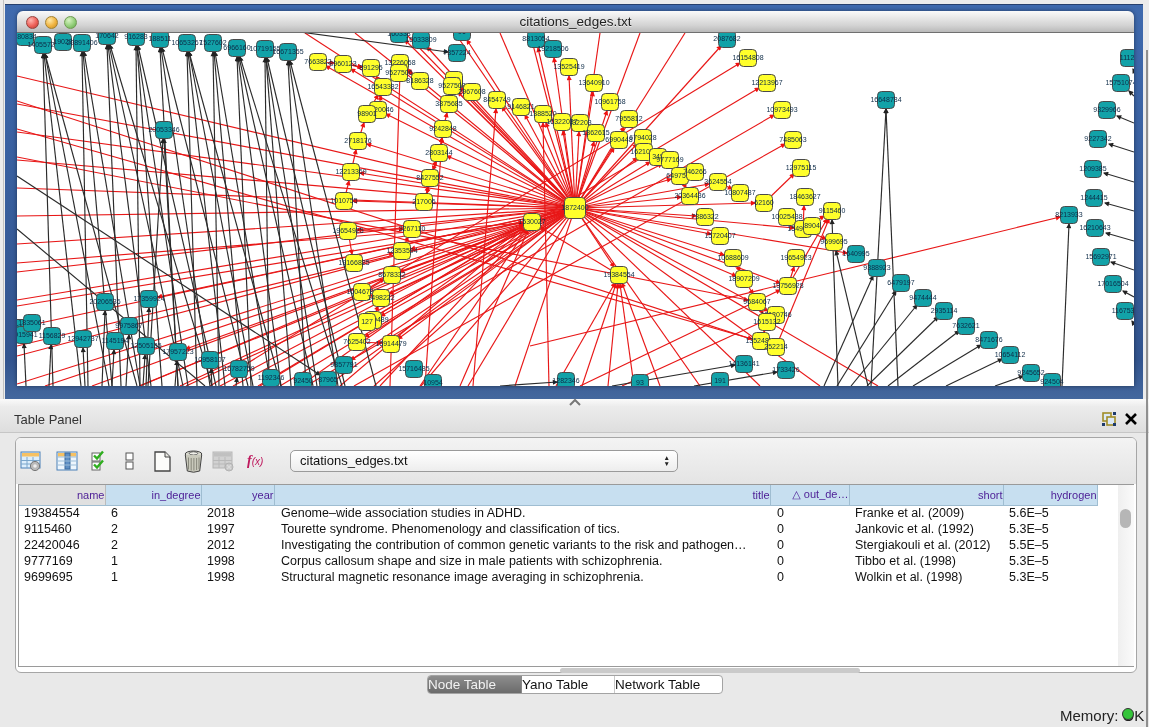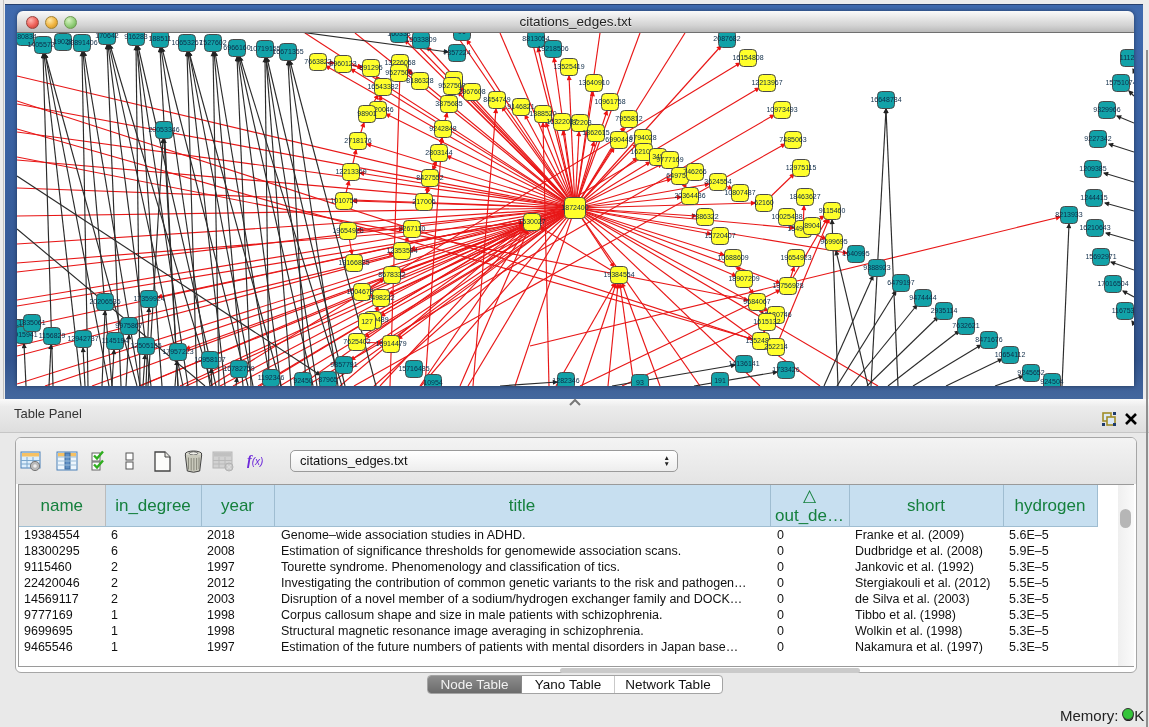--- a/index.html
+++ b/index.html
@@ -8,46 +8,46 @@
 #frame{left:5px;top:4px;width:1138px;height:395px;background:linear-gradient(#3f6aae,#32548e 90%,#44689e);border-top:1px solid #27406d}
 #win{left:12px;top:6px;width:1117px;height:375px;border-radius:6px 6px 0 0;overflow:hidden;box-shadow:0 0 4px rgba(0,0,0,.45)}
 #tbar{left:0;top:0;width:100%;height:22px;background:linear-gradient(#fafafa,#d2d2d2 70%,#b9b9b9);border-bottom:1px solid #6f6f6f}
 #tbar .tl{position:absolute;top:5px;width:13px;height:13px;border-radius:50%}
 #ttl{width:100%;text-align:center;font-size:13.5px;color:#222;line-height:21px;text-shadow:0 1px 0 rgba(255,255,255,.6)}
 #canvas{left:0;top:22px;width:1117px;height:353px;background:#fff}
 
 #strip{left:0;top:399px;width:1149px;height:7px;background:linear-gradient(#fafafa,#ededed)}
 
 #tphead{left:0;top:406px;width:1149px;height:27px;background:linear-gradient(#ececec,#dedede);border-bottom:1px solid #c6c6c6;font-size:13px;color:#333}
-#tphead span{position:absolute;left:14px;top:0}
+#tphead span{position:absolute;left:14px;top:6px}
 #panelbg{left:0;top:433px;width:1149px;height:294px;background:#e9e9e9}
 #toolc{left:15px;top:437px;width:1122px;height:236px;background:#fff;border:1px solid #a6a6a6;border-radius:6px}
 #toolbar{left:16px;top:438px;width:1120px;height:46px;background:linear-gradient(#f3f3f3,#e4e4e4);border-radius:5px 5px 0 0}
 .tbi{position:absolute;top:450px}
 #combo{left:290px;top:450px;width:388px;height:22px;background:linear-gradient(#fff,#ededed);border:1px solid #9a9a9a;border-radius:5px;font-size:13px;color:#111;line-height:20px;padding-left:9px}
 #combo .ud{position:absolute;right:7px;top:4px;font-size:6.5px;color:#222;line-height:6px}
 
 #tbl{left:18px;top:484px;width:1116px;height:183px;border:1px solid #9a9a9a;background:#fff;overflow:hidden}
 table{border-collapse:collapse;table-layout:fixed;width:1078px;font-size:12.5px}
 col.g0{width:86px}col.g1{width:96px}col.g2{width:73px}col.g3{width:496px}col.g4{width:79px}col.g5{width:154px}col.g6{width:94px}
-thead td{background:#c7dff0;border-right:1px solid #9fbdd1;border-bottom:1px solid #9fbdd1;text-align:center;height:20px;color:#15803d;font-size:17px}
+thead td{background:#c7dff0;border-right:1px solid #9fbdd1;border-bottom:1px solid #9fbdd1;text-align:right;height:20px;color:#4c1d95;font-size:11px}
 thead td.c0{background:#e0e0e0;border-right:1px solid #bbb}
 tbody td{height:16px;padding:0 4px;color:#111;white-space:nowrap;overflow:hidden}
 tbody td.c0{padding-left:5px}
 tbody td.c1{padding-left:6px}
 tbody td.c2{padding-left:6px}
 tbody td.c3{padding-left:7px}
 tbody td.c4{padding-left:7px}
 tbody td.c5{padding-left:6px}
 tbody td.c6{padding-left:6px}
 #vsb{left:1118px;top:485px;width:16px;height:181px;background:linear-gradient(90deg,#efefef,#fafafa)}
 #vsb .th{position:absolute;left:2px;top:24px;width:11px;height:19px;background:#b6b6b6;border-radius:6px}
 
 #tabs{left:427px;top:675px;width:296px;height:19px;border:1px solid #a3a3a3;border-radius:4px;background:#fff;font-size:13.5px;display:flex;overflow:hidden}
-#tabs div{line-height:17px;text-align:center;color:#111}
+#tabs div{line-height:17px;color:#111}
 #tabs .sel{background:linear-gradient(#8d8d8d,#6b6b6b);color:#f2f2f2;width:94px;border-right:1px solid #888}
 #tabs .t2{width:93px;border-right:1px solid #c9c9c9}
 #tabs .t3{width:106px}
 
 #mem{left:1060px;top:707px;font-size:15px;color:#222}
 #memdot{left:1122px;top:708px;width:12px;height:12px;border-radius:50%;background:#35c53a;border:1.5px solid #333}
 
 #lline{left:3px;top:0;width:1px;height:399px;background:#c2c2c2}
 #rline{left:1146px;top:50px;width:2px;height:677px;background:#8f8f8f;z-index:99}
 </style></head>
@@ -677,21 +677,21 @@
   <path d="M2.3 5 L4.3 21 Q10.5 23.5 16.7 21 L18.7 5" fill="#c9c9bc" stroke="#444"></path>
   <path d="M5.5 7.5 V19.5 M8.2 8 V20.5 M10.9 8 V20.5 M13.6 8 V20 M16 7.5 V19" stroke="#88887c"></path>
 </svg>
 <svg class="tbi abs" style="left:212px" width="23" height="23" opacity="0.75">
   <rect x="1" y="2" width="19" height="16" fill="#c9c9c9" stroke="#a5a5a5"></rect>
   <rect x="2" y="3" width="17" height="3.5" fill="#b2b2b2"></rect>
   <path d="M7 7 V18 M13 7 V18 M1 10.5 H20 M1 14 H20" stroke="#a9a9a9"></path>
   <circle cx="17" cy="17" r="4" fill="#bbb" stroke="#a0a0a0"></circle>
   <path d="M15 15 l4 4 M19 15 l-4 4" stroke="#d6d6d6" stroke-width="1.4"></path>
 </svg>
-<div class="tbi abs" style="left:247px;top:452px;font-size:14px;color:#6d28d9"><i style="font-family:'Liberation Serif',serif;font-weight:bold">f</i><span style="font-size:10px;font-style:italic">(x)</span></div>
+<div class="tbi abs" style="left:247px;top:452px;font-size:14px;color:#be185d"><i style="font-family:'Liberation Serif',serif;font-weight:bold">f</i><span style="font-size:10px;font-style:italic">(x)</span></div>
 <div class="abs" id="combo">citations_edges.txt<span class="ud">▲<br>▼</span></div>
 
 <div class="abs" id="tbl">
 <table>
 <colgroup>
         <col class="g0">
         <col class="g1">
         <col class="g2">
         <col class="g3">
         <col class="g4">
@@ -713,82 +713,55 @@
 <tr>
           <td class="c0">19384554</td>
           <td class="c1">6</td>
           <td class="c2">2018</td>
           <td class="c3">Genome–wide association studies in ADHD.</td>
           <td class="c4">0</td>
           <td class="c5">Franke et al. (2009)</td>
           <td class="c6">5.6E–5</td>
         </tr>
 <tr>
-          <td class="c0">18300295</td>
-          <td class="c1">6</td>
-          <td class="c2">2008</td>
-          <td class="c3">Estimation of significance thresholds for genomewide association scans.</td>
-          <td class="c4">0</td>
-          <td class="c5">Dudbridge et al. (2008)</td>
-          <td class="c6">5.9E–5</td>
-        </tr>
-<tr>
           <td class="c0">9115460</td>
           <td class="c1">2</td>
           <td class="c2">1997</td>
           <td class="c3">Tourette syndrome. Phenomenology and classification of tics.</td>
           <td class="c4">0</td>
           <td class="c5">Jankovic et al. (1992)</td>
           <td class="c6">5.3E–5</td>
         </tr>
 <tr>
           <td class="c0">22420046</td>
           <td class="c1">2</td>
           <td class="c2">2012</td>
           <td class="c3">Investigating the contribution of common genetic variants to the risk and pathogen…</td>
           <td class="c4">0</td>
           <td class="c5">Stergiakouli et al. (2012)</td>
           <td class="c6">5.5E–5</td>
-        </tr>
-<tr>
-          <td class="c0">14569117</td>
-          <td class="c1">2</td>
-          <td class="c2">2003</td>
-          <td class="c3">Disruption of a novel member of a sodium/hydrogen exchanger family and DOCK…</td>
-          <td class="c4">0</td>
-          <td class="c5">de Silva et al. (2003)</td>
-          <td class="c6">5.3E–5</td>
         </tr>
 <tr>
           <td class="c0">9777169</td>
           <td class="c1">1</td>
           <td class="c2">1998</td>
           <td class="c3">Corpus callosum shape and size in male patients with schizophrenia.</td>
           <td class="c4">0</td>
           <td class="c5">Tibbo et al. (1998)</td>
           <td class="c6">5.3E–5</td>
         </tr>
 <tr>
           <td class="c0">9699695</td>
           <td class="c1">1</td>
           <td class="c2">1998</td>
           <td class="c3">Structural magnetic resonance image averaging in schizophrenia.</td>
           <td class="c4">0</td>
           <td class="c5">Wolkin et al. (1998)</td>
           <td class="c6">5.3E–5</td>
         </tr>
-<tr>
-          <td class="c0">9465546</td>
-          <td class="c1">1</td>
-          <td class="c2">1997</td>
-          <td class="c3">Estimation of the future numbers of patients with mental disorders in Japan base…</td>
-          <td class="c4">0</td>
-          <td class="c5">Nakamura et al. (1997)</td>
-          <td class="c6">5.3E–5</td>
-        </tr>
 </tbody>
 </table>
 </div>
 <div class="abs" id="vsb">
     <div class="th"></div>
   </div>
 <div class="abs" style="left:560px;top:668px;width:300px;height:5px;background:#cacaca;border-radius:2.5px;z-index:6"></div>
 
 <div class="abs" id="tabs">
     <div class="sel">Node Table</div>

